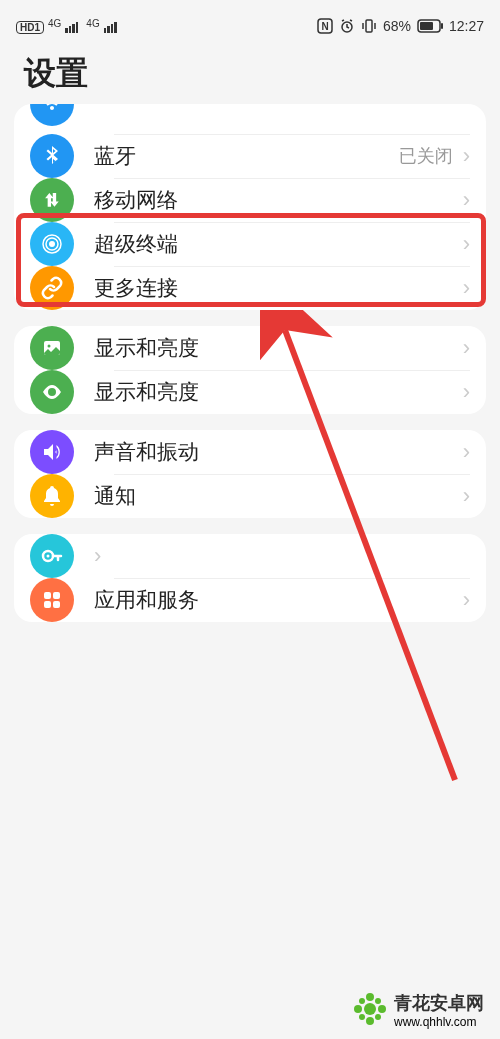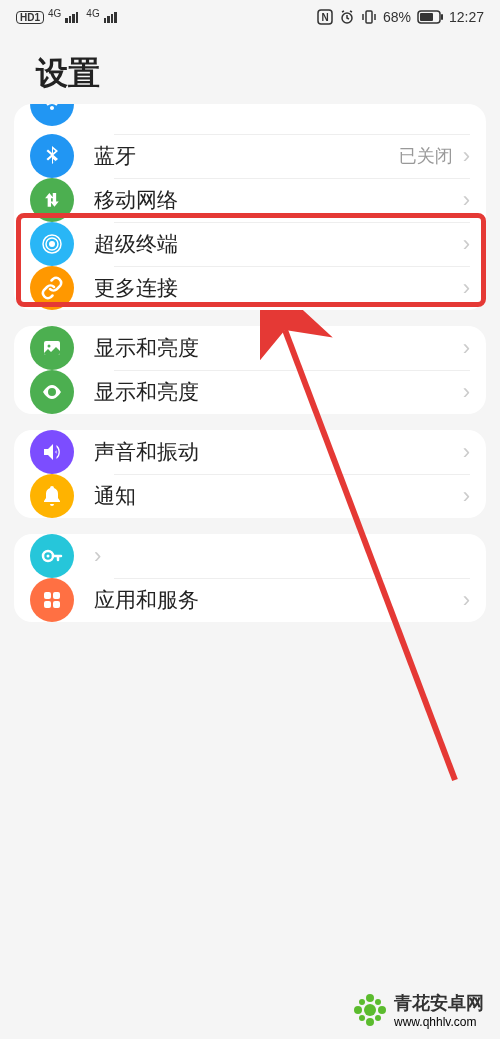--- a/index.html
+++ b/index.html
@@ -1,27 +1,27 @@
 <!DOCTYPE html>
 <html><head>
   <meta charset="utf-8">
   <style>
     * { margin: 0; padding: 0; box-sizing: border-box; font-family: -apple-system, "PingFang SC", "Microsoft YaHei", sans-serif; }
     body { width: 500px; height: 1039px; background: #f5f5f5; position: relative; overflow: hidden; }
     
-    .status-bar { height: 34px; display: flex; justify-content: space-between; align-items: center; padding: 0 16px; font-size: 14px; font-weight: 500; color: #333; }
+    .status-bar { height: 34px; display: flex; justify-content: space-between; align-items: flex-end; padding: 0 16px; font-size: 14px; font-weight: 500; color: #333; }
     .status-left { display: flex; align-items: center; gap: 4px; }
     .status-right { display: flex; align-items: center; gap: 6px; }
     .status-icon { display: inline-flex; align-items: center; }
     .hd-badge { border: 1.5px solid #333; border-radius: 4px; padding: 0 3px; font-size: 10px; font-weight: bold; }
     .signal-bars { display: inline-flex; align-items: flex-end; gap: 1px; }
     .bar { width: 2.5px; background: #333; }
     .b1 { height: 5px; } .b2 { height: 7px; } .b3 { height: 9px; } .b4 { height: 11px; }
     
-    .page-title { font-size: 32px; font-weight: 600; padding: 18px 24px 14px; color: #222; margin-left: 12px; }
+    .page-title { font-size: 32px; font-weight: 600; padding: 18px 24px 14px; color: #222; }
     
     .card { background: #fff; border-radius: 18px; margin: 0 14px 16px; overflow: hidden; }
     .card:first-of-type { margin-top: 0; }
     
     .row { display: flex; align-items: center; padding: 0 16px; position: relative; }
     .row + .row::before { content: ""; position: absolute; top: 0; left: 100px; right: 16px; height: 1px; background: #eee; }
     
     .icon-circle { width: 44px; height: 44px; border-radius: 50%; display: flex; align-items: center; justify-content: center; flex-shrink: 0; margin-right: 20px; }
     .icon-circle svg { width: 24px; height: 24px; fill: #fff; }
     
@@ -34,21 +34,21 @@
     .ic-teal { background: #26c6da; }
     .ic-eorange { background: #ff7043; }
     
     .row-label { font-size: 21px; color: #222; flex: 1; }
     .row-value { font-size: 18px; color: #999; margin-right: 10px; }
     .chev { color: #ccc; font-size: 22px; }
     
     .highlight-box { position: absolute; border: 5px solid #e53935; border-radius: 8px; pointer-events: none; left: 16px; width: 470px; top: 213px; height: 94px; z-index: 50; }
     .arrow-svg { position: absolute; pointer-events: none; z-index: 51; }
     
-    .watermark { position: absolute; bottom: 10px; right: 16px; display: flex; align-items: center; gap: 6px; z-index: 60; }
+    .watermark { position: absolute; bottom: 10px; right: 16px; display: flex; gap: 6px; z-index: 60; }
     .wm-logo { width: 36px; height: 36px; }
     .wm-text { text-align: left; }
     .wm-title { font-size: 18px; font-weight: bold; color: #333; }
     .wm-url { font-size: 12px; color: #000000; }
     
     .cut-row { padding-top: 0; padding-bottom: 8px; }
     .cut-row .icon-circle { margin-top: -22px; }
     .cut-row .row-label { margin-top: -22px; visibility: hidden; }
     .cut-row .chev { margin-top: -22px; visibility: hidden; }
   </style>

